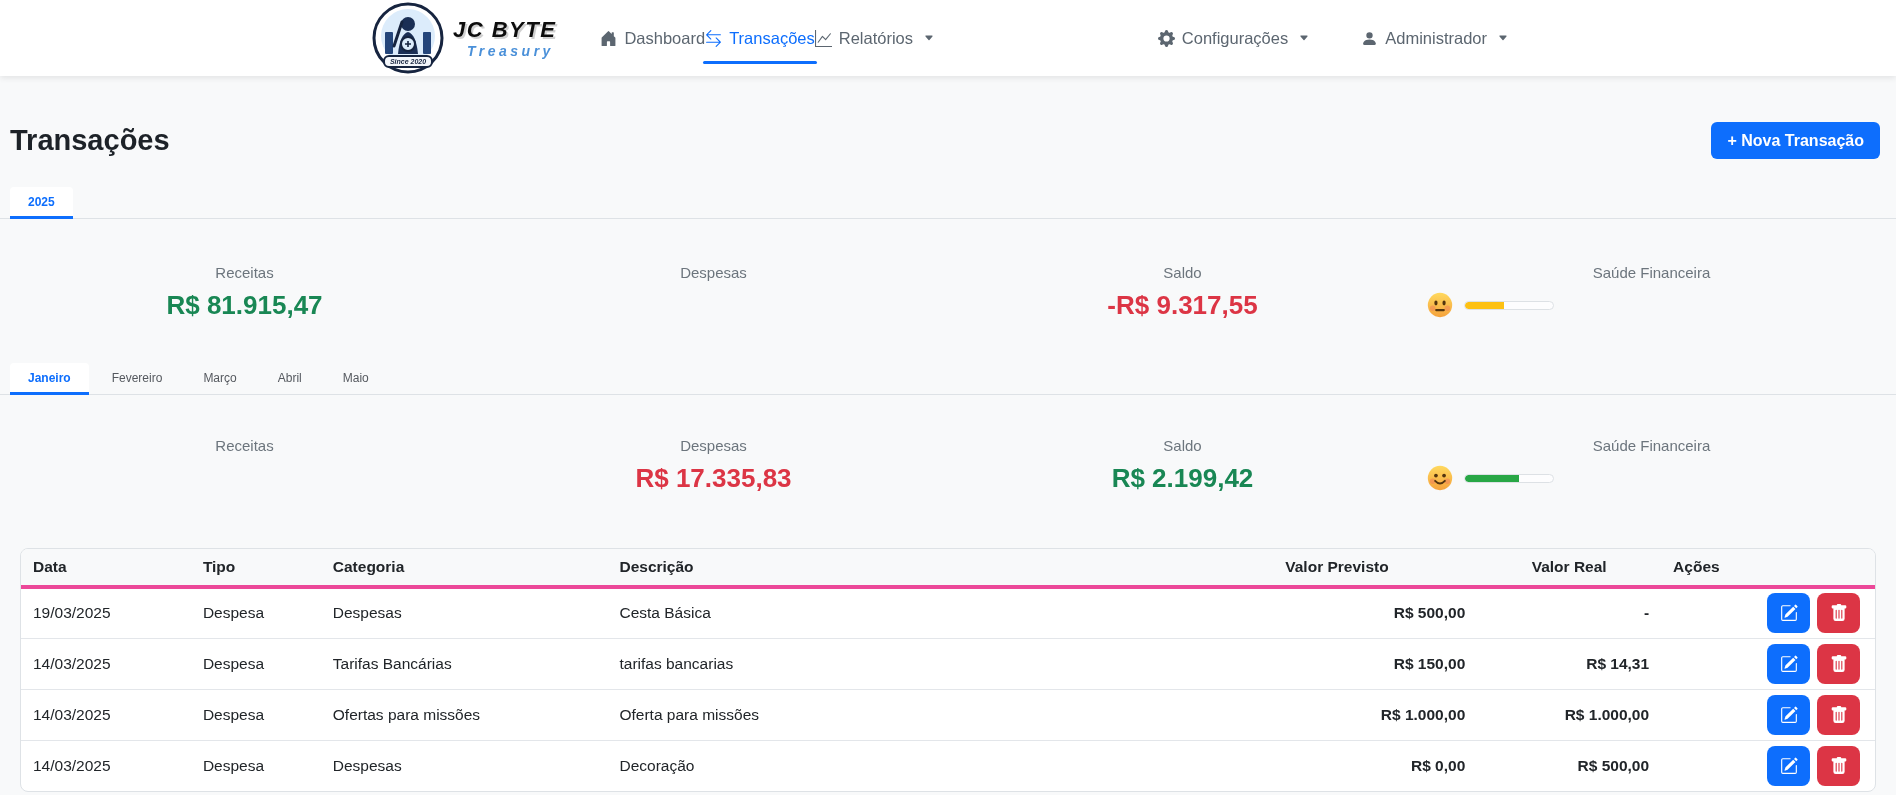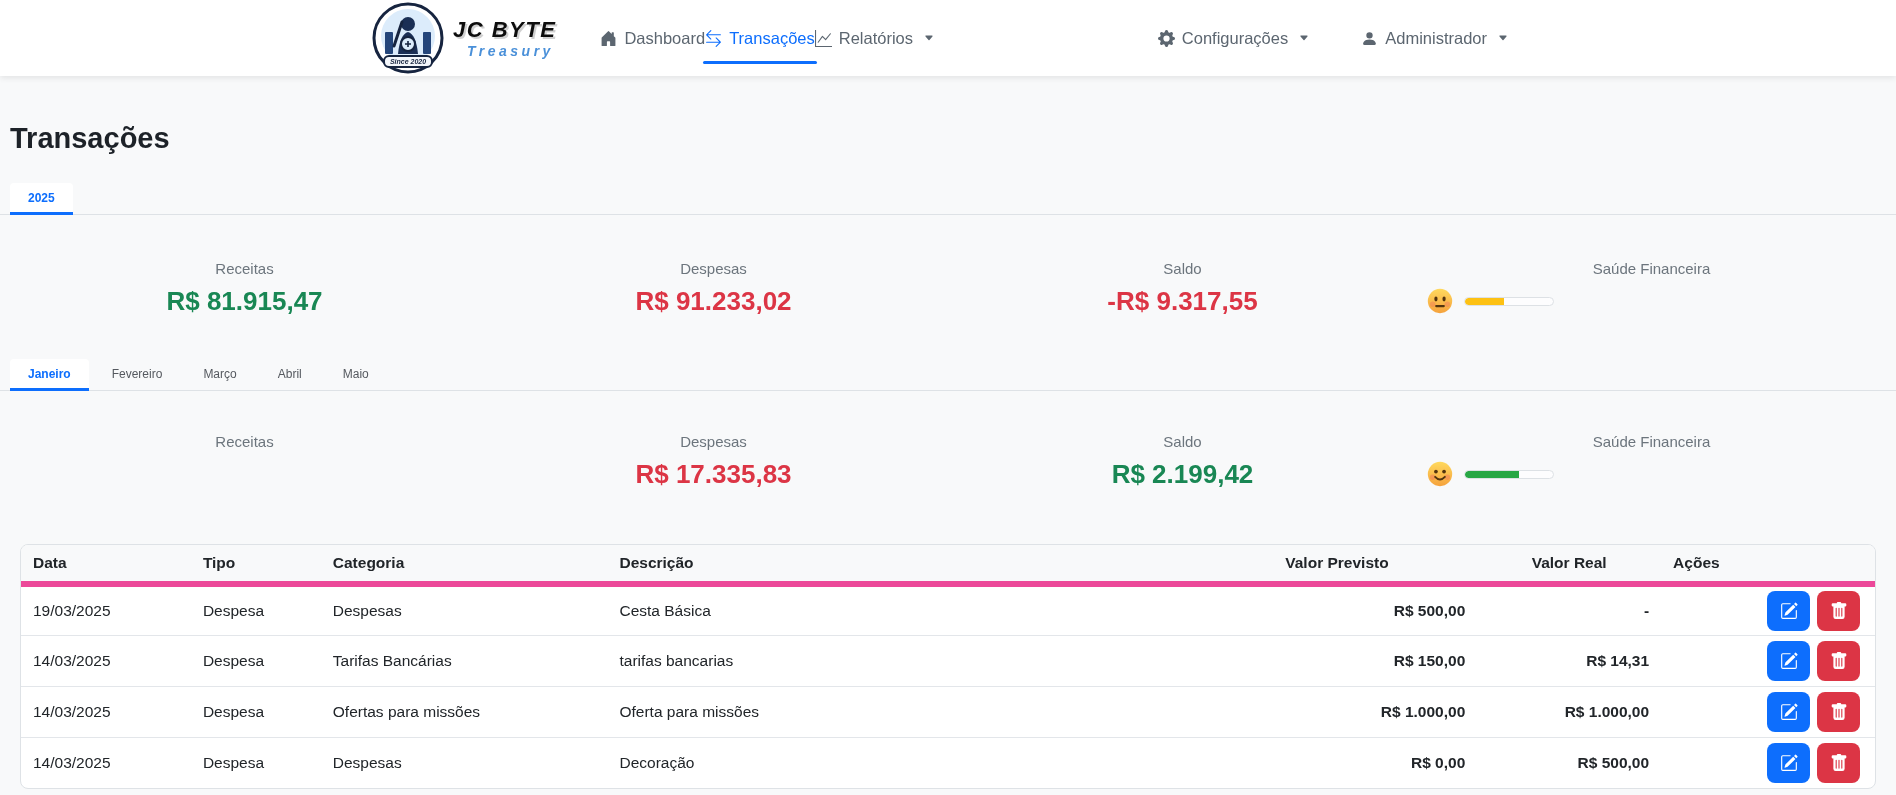--- a/index.html
+++ b/index.html
@@ -86,21 +86,21 @@
   .fill-success { background:#28a745; }
 
   
   .card {
     margin:54px 20px 0 20px; background:#fff;
     border:1px solid #dee2e6; border-radius:8px; overflow:hidden;
   }
   table { width:100%; border-collapse:collapse; font-size:15.5px; }
   thead th {
     background:#f8f9fa; text-align:left; font-weight:700;
-    padding:9px 12px; border-bottom:6px solid #ec4899; color:#212529;
+    padding:9px 12px; border-bottom:4px solid #ec4899; color:#212529;
   }
   th.th-center { text-align:center; }
   tbody td { padding:0 12px; height:51px; border-top:1px solid #e3e6ea; }
   tbody tr:first-child td { border-top:none; }
   td.num { text-align:right;font-weight:bold; }
   td.actions-cell { padding-right:15px; }
   .actions { display:flex; gap:7px; justify-content:flex-end; align-items:center; }
   .btn-icon {
     width:43px; height:40px; border:none; border-radius:8px; cursor:pointer;
     display:flex; align-items:center; justify-content:center;
@@ -176,34 +176,34 @@
       <span>Administrador</span>
       <svg class="caret" width="10" height="10" viewBox="0 0 16 16" fill="#5c6670">
           <path d="M7.247 11.14 2.451 5.658C1.885 5.013 2.345 4 3.204 4h9.592a1 1 0 0 1 .753 1.659l-4.796 5.48a1 1 0 0 1-1.506 0z"></path>
         </svg>
     </div>
   </div>
 </header>
 
 <div class="page-header">
   <h1 class="page-title">Transações</h1>
+  <button class="btn-primary">+ Nova Transação</button>
 </div>
 
 <div class="tabs year-tabs">
   <div class="tab active">2025</div>
 </div>
 
 <div class="summary">
   <div class="sum-col">
     <div class="sum-label">Receitas</div>
     <div class="sum-value value-green">R$ 81.915,47</div>
   </div>
   <div class="sum-col">
     <div class="sum-label">Despesas</div>
-    <div class="sum-value value-red">R$ 91.233,02</div>
   </div>
   <div class="sum-col">
     <div class="sum-label">Saldo</div>
     <div class="sum-value value-red">-R$ 9.317,55</div>
   </div>
   <div class="sum-col">
     <div class="sum-label">Saúde Financeira</div>
     <div class="health-row">
       <svg class="face" viewBox="0 0 32 32">
         <defs>

